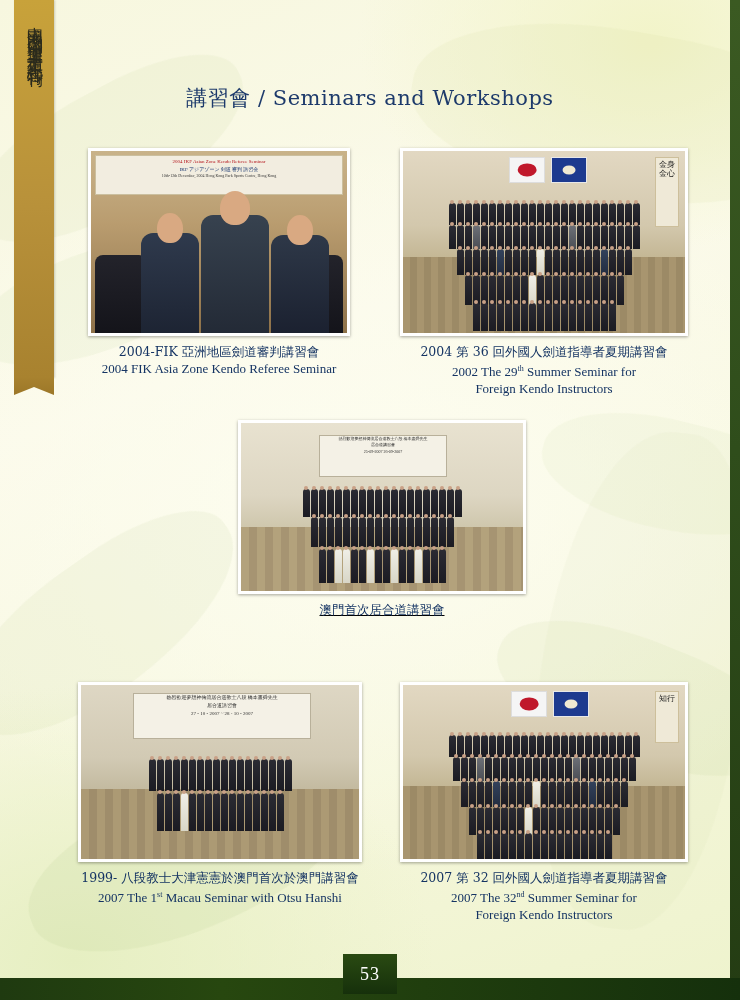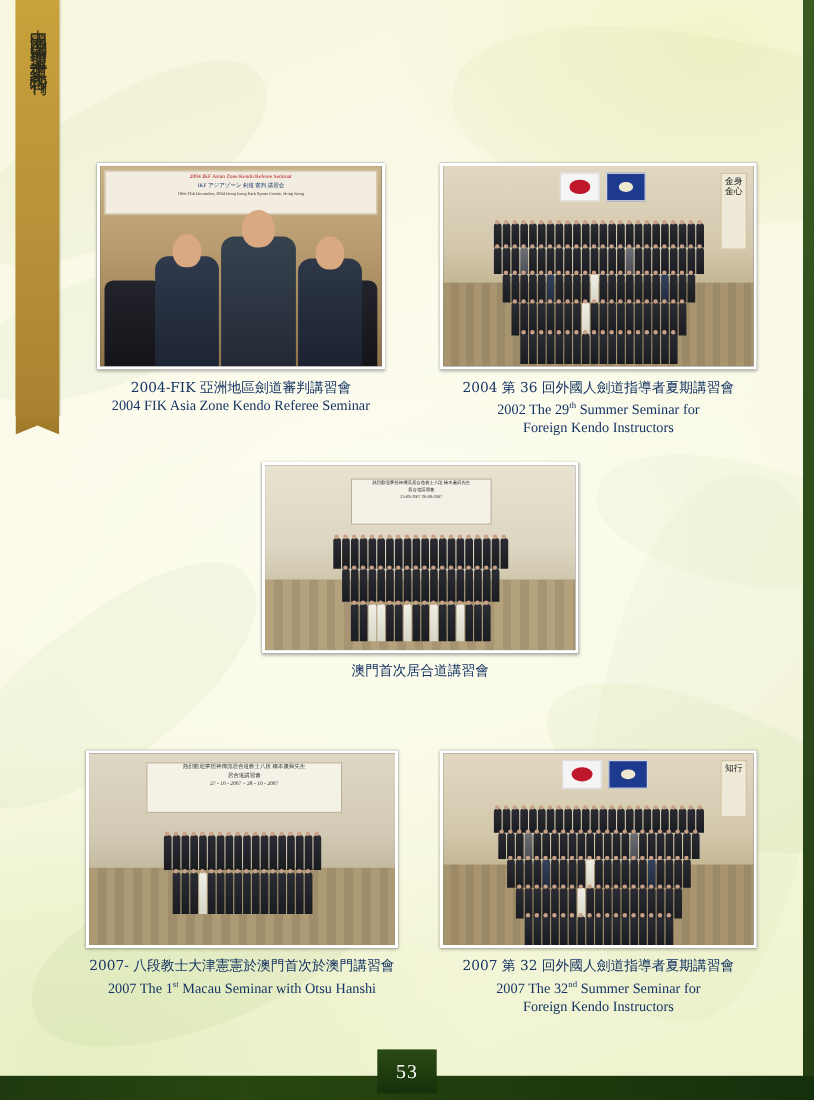--- a/index.html
+++ b/index.html
@@ -289,20 +289,21 @@
   <div class="wm d"></div>
   <div class="wm e"></div>
   <div class="wm f"></div>
   <div class="wm g"></div>
   <div class="wm h"></div>
 
   <div class="side-banner">
     <span class="side-banner-text">中國澳門劍道連盟二十週年紀念特刊</span>
   </div>
 
+  <div class="title">講習會 / Seminars and Workshops</div>
 
   <div class="figure" style="left:88px; top:148px; width:262px;">
     <div class="photo" style="width:256px; height:182px;">
       <div class="p1-bg"></div>
       <div class="p1-banner">
         <div>2004 IKF Asian Zone Kendo Referee Seminar</div>
         <div class="l2">IKF アジアゾーン 剣道 審判 講習会</div>
         <div class="l3">10th-12th December, 2004   Hong Kong Park Sports Centre, Hong Kong</div>
       </div>
 
@@ -458,21 +459,21 @@
     </div>
     <div class="caption">
       <div>2004 第 36 回外國人劍道指導者夏期講習會</div>
       <div class="en">
         <span>2002 The 29</span><sup>th</sup><span> Summer Seminar for</span>
       </div>
       <div class="en">Foreign Kendo Instructors</div>
     </div>
   </div>
 
-  <div class="figure" style="left:238px; top:420px; width:288px;">
+  <div class="figure" style="left:238px; top:420px; width:288px;text-decoration:underline;">
     <div class="photo" style="width:282px; height:168px;">
       <div class="hall">
         <div class="hall-wall" style="height:62%; background:linear-gradient(180deg,#e8e2d0 0%,#ddd6c2 70%,#cfc7ad 100%);"></div>
         <div class="hall-floor" style="height:38%; background:repeating-linear-gradient(90deg,#b3a27c 0 8px,#a69472 8px 16px);"></div>
       </div>
       <div class="banner-white" style="left:78px; top:12px; width:126px; height:40px;">
         <div>熱烈歡迎夢想神傳流居合道教士八段 橋本晝舜先生</div>
         <div>居合道講習會</div>
         <div>25-09-2007      26-09-2007</div>
       </div>
@@ -590,21 +591,21 @@
             <div class="person" style="height:38px"></div>
             <div class="person" style="height:38px"></div>
             <div class="person" style="height:38px"></div>
             <div class="person" style="height:38px"></div>
             <div class="person" style="height:38px"></div>
             <div class="person" style="height:38px"></div>
         </div>
       </div>
     </div>
     <div class="caption">
-      <div>2007- 八段教士大津憲憲於澳門首次於澳門講習會</div>
+      <div>1999- 八段教士大津憲憲於澳門首次於澳門講習會</div>
       <div class="en">
         <span>2007 The 1</span><sup>st</sup><span> Macau Seminar with Otsu Hanshi</span>
       </div>
     </div>
   </div>
 
   <div class="figure" style="left:400px; top:682px; width:288px;">
     <div class="photo" style="width:282px; height:174px;">
       <div class="hall">
         <div class="hall-wall"></div>

